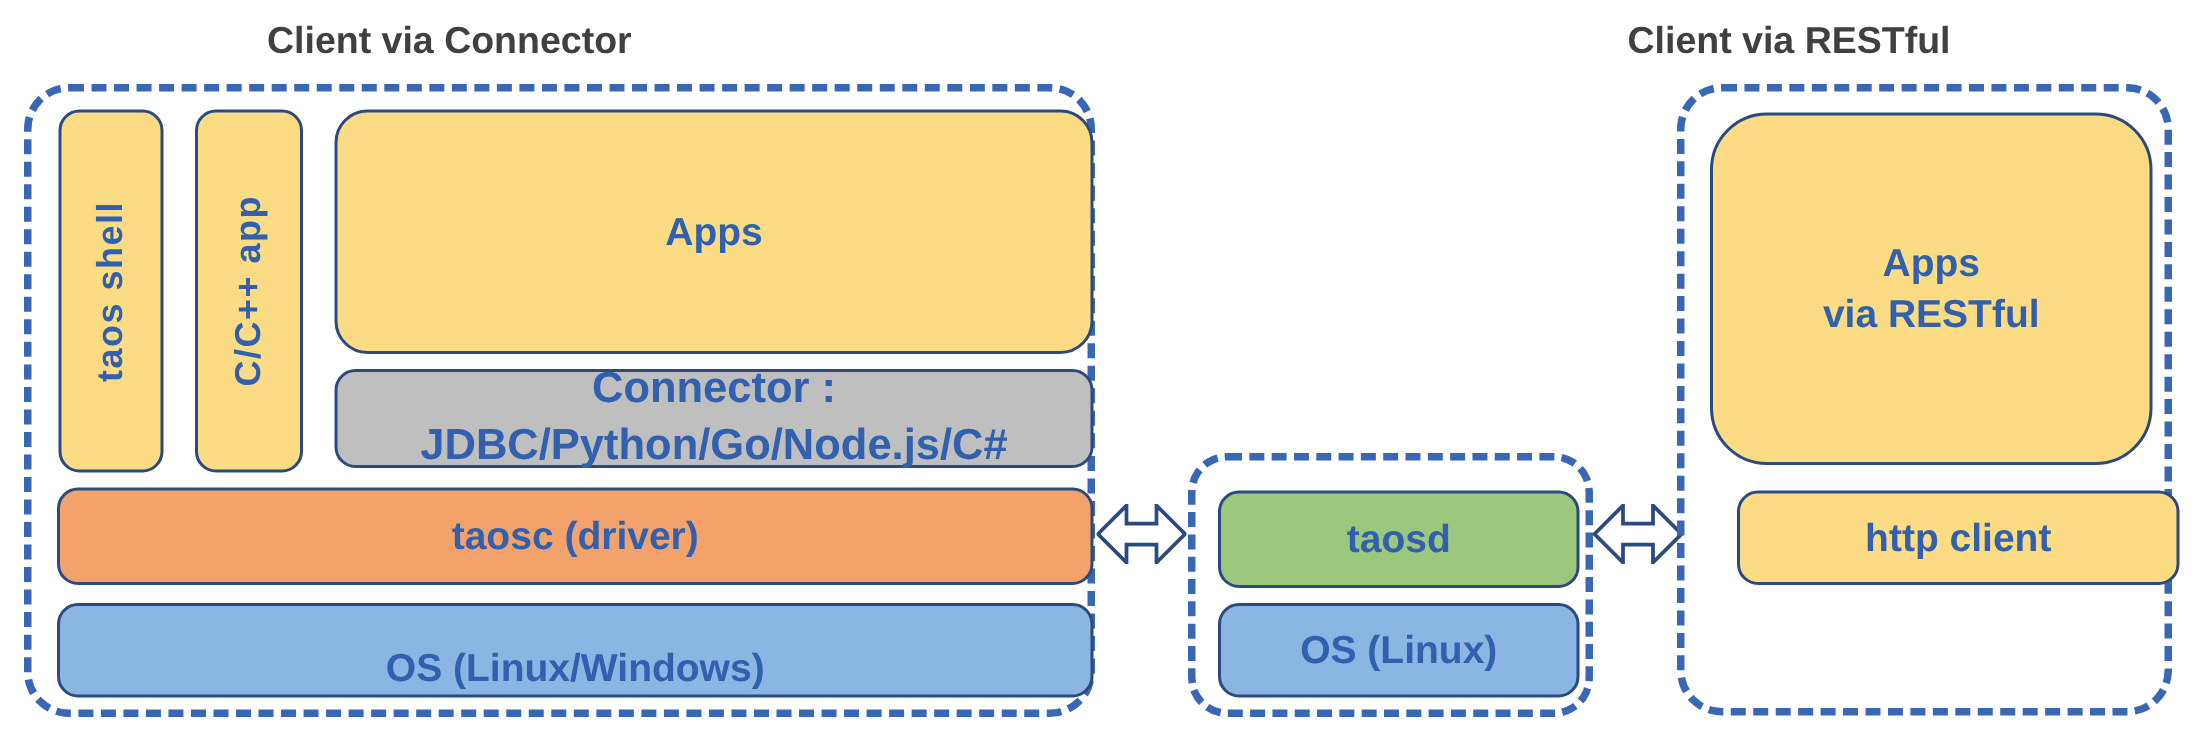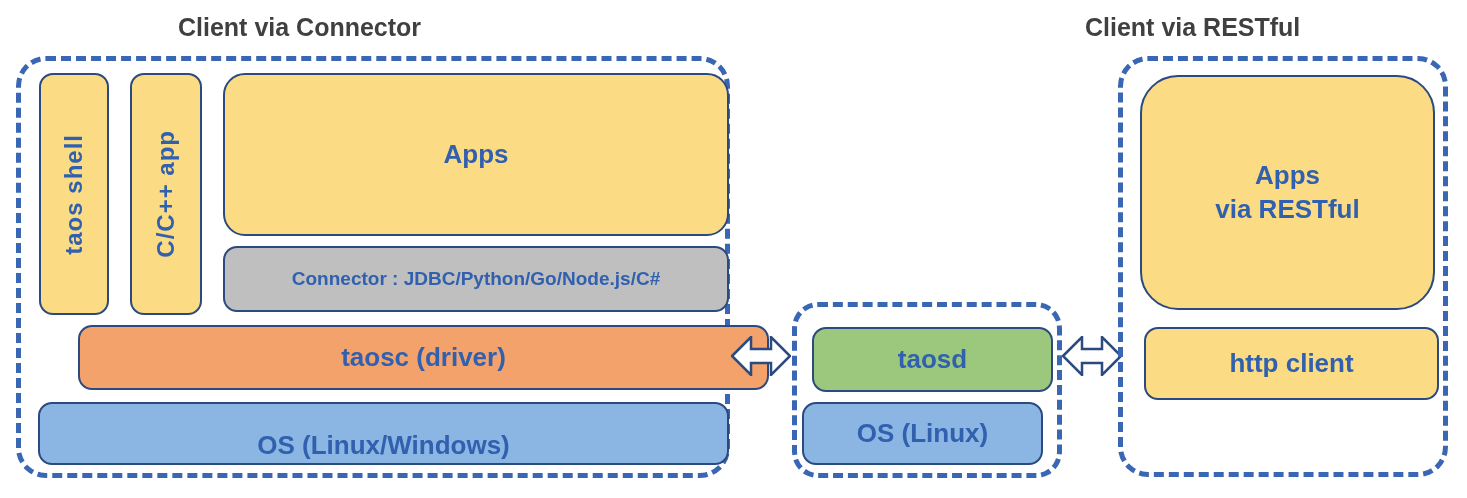--- a/index.html
+++ b/index.html
@@ -45,21 +45,21 @@
   .orange { background: #F3A26C; }
   .blue   { background: #8BB5E2; }
   .green  { background: #9CC87D; }
   .vlabel {
     writing-mode: vertical-rl;
     transform: rotate(180deg);
     font-size: 24px;
     letter-spacing: 1px;
   }
   .pre { white-space: pre-line; }
-  .connector-label { font-size: 19px; }
+  .connector-label { font-size: 29px; }
   .arrow {
     position: absolute;
   }
 </style>
 </head>
 <body>
 
 <div class="canvas">
 
   <div class="title" style="left:178px; width:400px;">Client via Connector</div>
@@ -76,54 +76,54 @@
     </div>
 
     <div class="box yellow" style="left:202px; top:12px; width:506px; height:163px; border-radius:22px;">
       <span>Apps</span>
     </div>
 
     <div class="box gray" style="left:202px; top:185px; width:506px; height:66px;">
       <span class="connector-label">Connector : JDBC/Python/Go/Node.js/C#</span>
     </div>
 
-    <div class="box orange" style="left:17px; top:264px; width:691px; height:65px;margin-left:40px;">
+    <div class="box orange" style="left:17px; top:264px; width:691px; height:65px;">
       <span>taosc (driver)</span>
     </div>
 
     <div class="box blue" style="left:17px; top:341px; width:691px; height:63px;align-items:flex-end;">
       <span>OS (Linux/Windows)</span>
     </div>
   </div>
 
   <svg class="arrow" style="left:731px; top:336px;" width="60" height="40" viewBox="0 0 60 40">
     <polygon points="1,20 20,1 20,13 40,13 40,1 59,20 40,39 40,27 20,27 20,39" fill="#ffffff" stroke="#2B4A7F" stroke-width="2.5" stroke-linejoin="miter"></polygon>
   </svg>
 
   <div class="group" style="left:792px; top:302px; width:270px; height:176px; border-radius:26px;">
 
     <div class="box green" style="left:15px; top:20px; width:241px; height:65px;">
       <span>taosd</span>
     </div>
 
-    <div class="box blue" style="left:5px; top:95px; width:241px; height:63px;text-align:right;">
+    <div class="box blue" style="left:15px; top:95px; width:241px; height:63px;text-align:right;">
       <span>OS (Linux)</span>
     </div>
   </div>
 
   <svg class="arrow" style="left:1062px; top:336px;" width="60" height="40" viewBox="0 0 60 40">
     <polygon points="1,20 20,1 20,13 40,13 40,1 59,20 40,39 40,27 20,27 20,39" fill="#ffffff" stroke="#2B4A7F" stroke-width="2.5" stroke-linejoin="miter"></polygon>
   </svg>
 
   <div class="group" style="left:1118px; top:56px; width:330px; height:421px;">
 
     <div class="box yellow pre" style="left:17px; top:14px; width:295px; height:235px; border-radius:38px;">
       <span class="pre">Apps
 via RESTful</span>
     </div>
 
-    <div class="box yellow" style="left:21px; top:266px; width:295px; height:73px;">
+    <div class="box yellow" style="left:35px; top:266px; width:295px; height:63px;">
       <span>http client</span>
     </div>
 
   </div>
 
 </div>
 
 </body></html>

